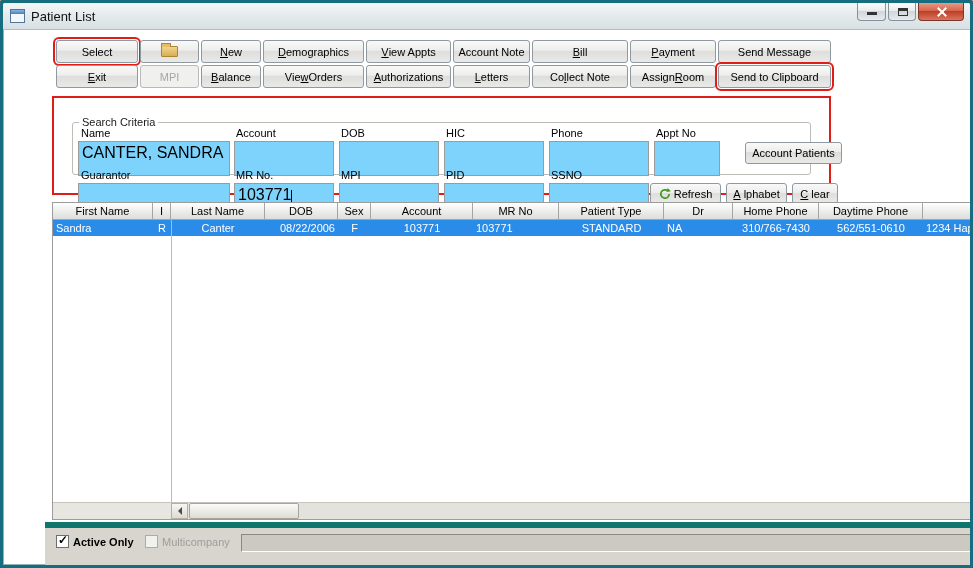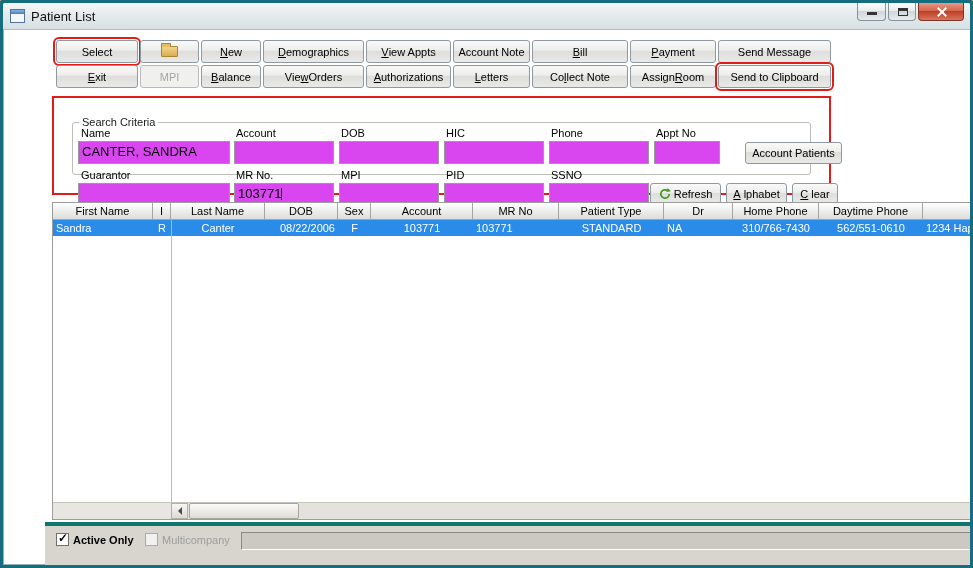--- a/index.html
+++ b/index.html
@@ -88,23 +88,23 @@
   }
   fieldset.search {
     position:relative; width:100%; height:100%;
     border: 1px solid #bdbdb8; border-radius: 3px;
   }
   fieldset.search legend {
     font-size: 11px; color:#1a1a1a; margin-left: 6px; padding: 0 3px;
   }
   .slabel { position:absolute; font-size:11px; color:#000; }
   .sfield {
-    position:absolute; height:23px; background:#d946ef;
+    position:absolute; height:35px; background:#7dd3fc;
     border:1px solid #9b9b9b;
-    font-size:13px; padding:2px 3px; overflow:hidden; white-space:nowrap;
+    font-size:16px; padding:2px 3px; overflow:hidden; white-space:nowrap;
   }
   .caret { display:inline-block; width:1px; height:12px; background:#000; vertical-align:-2px; }
   .sbtn {
     position:absolute; font-size:11px; color:#000;
     border:1px solid #8e99a2; border-radius:3px;
     background: linear-gradient(#f9f9f9, #ededeb 45%, #dedddb 46%, #e9e9e7);
     display:flex; align-items:center; justify-content:center; gap:3px;
   }
 
   
@@ -151,21 +151,21 @@
   .tri-left { width:0;height:0;border:4px solid transparent;border-right-color:#4c4c4c;border-left:none; }
   .tri-right{ width:0;height:0;border:4px solid transparent;border-left-color:#4c4c4c;border-right:none; }
   .sc-thumb {
     position:absolute; left:18px; top:0; width:110px; height:16px;
     background: linear-gradient(#fbfbfa,#dedbd4); border:1px solid #a7a49c; border-radius:2px;
   }
 
   
   .footer {
     position:absolute; left:0; right:0; top:492px; bottom:0;
-    background:#d8d5ce; border-top:4px solid #0f766e;
+    background:#d8d5ce; border-top:6px solid #0f766e;
   }
   .chkwrap { position:absolute; top:7px; display:flex; align-items:center; gap:4px; font-size:11px; }
   .checkbox {
     width:13px; height:13px; background:#fff; border:1px solid #6f6f6f;
     position:relative;
   }
   .checkbox.checked::after {
     content:"✓"; position:absolute; left:1px; top:-3px;
     font-size:12px; font-weight:bold; color:#000;
   }

